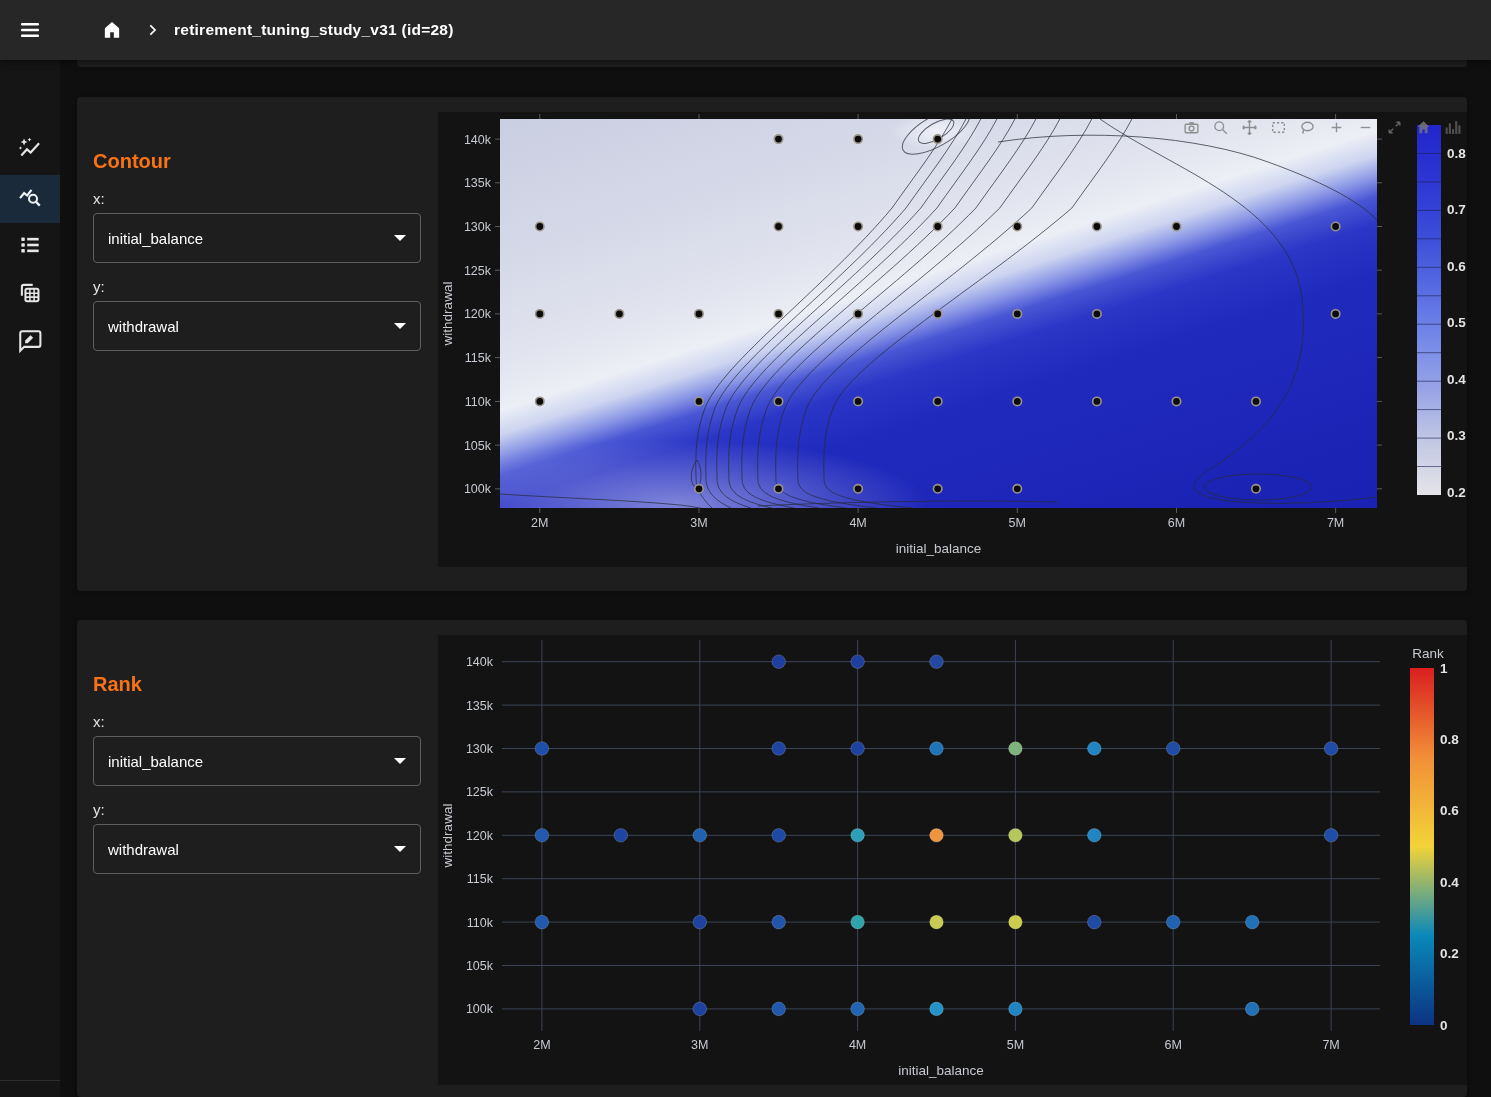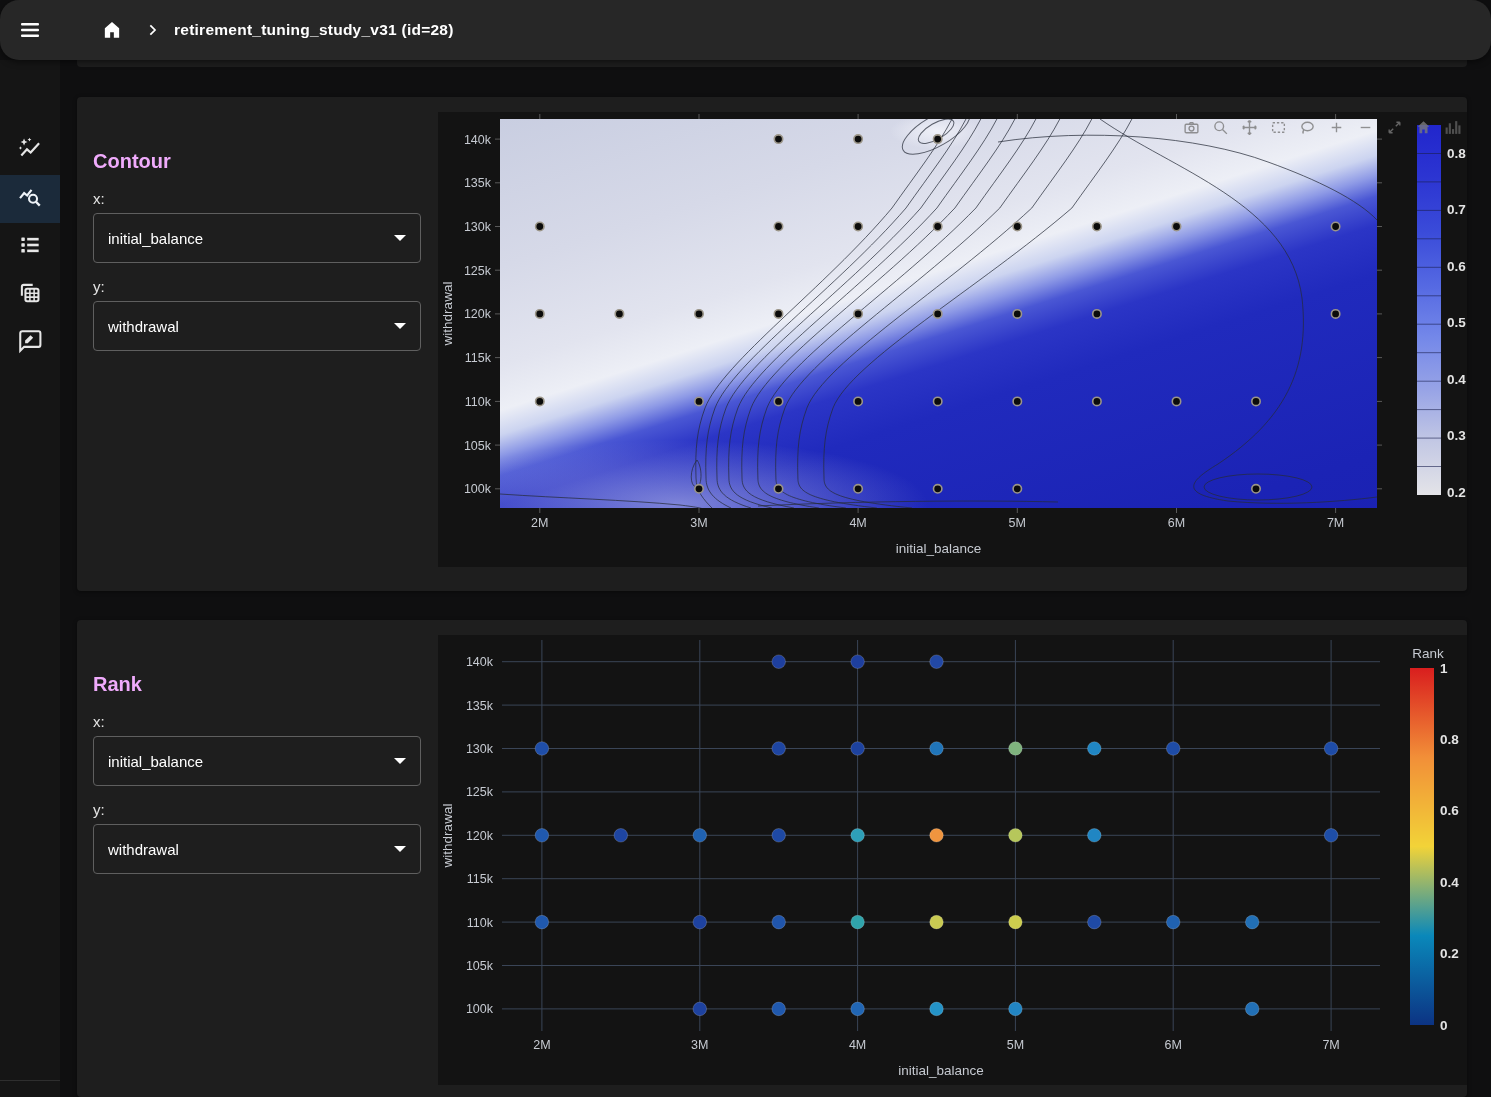--- a/index.html
+++ b/index.html
@@ -5,38 +5,38 @@
   * { box-sizing: border-box; }
   html,body { margin:0; padding:0; background:#000; }
   .page {
     position:relative; width:1491px; height:1097px; overflow:hidden;
     background:#0f0f10; font-family:"Liberation Sans", sans-serif;
   }
   
   .appbar {
     position:absolute; left:0; top:0; width:1491px; height:60px;
     background:#272727; box-shadow:0 2px 6px rgba(0,0,0,.5); z-index:10;
-    display:flex; align-items:center;border-radius:19px;
+    display:flex; align-items:center;
   }
   .icon-btn { display:flex; align-items:center; justify-content:center; cursor:pointer; }
   .menu-btn { width:28px; height:28px; margin-left:16px; }
   .home-btn { width:28px; height:28px; margin-left:54px; }
   .crumb-sep { width:20px; height:20px; margin-left:16px; }
   .crumb-title { margin-left:12px; color:#ffffff; font-size:15.5px; font-weight:700; letter-spacing:.25px; }
   
   .sidebar { position:absolute; left:0; top:60px; width:60px; height:1037px; background:#151515; z-index:9; }
   .side-item { position:absolute; left:0; width:60px; height:48px; display:flex; align-items:center; justify-content:center; cursor:pointer; }
   .side-item.selected { background:#1b2a3a; }
   .side-divider { position:absolute; left:0; top:1020px; width:60px; height:1px; background:#2e2e2e; }
   
   .remnant { position:absolute; left:77px; top:60px; width:1390px; height:7px; background:#1e1e1e; border-radius:0 0 4px 4px; }
   .card { position:absolute; left:77px; width:1390px; background:#1e1e1e; border-radius:4px; box-shadow:0 1px 4px rgba(0,0,0,.45); }
   .card-contour { top:97px; height:494px; }
   .card-rank   { top:620px; height:477px; }
-  .panel-title { position:absolute; left:16px; top:36px; color:#f0abfc; font-size:20px; font-weight:700; }
+  .panel-title { position:absolute; left:16px; top:36px; color:#f97316; font-size:20px; font-weight:700; }
   .f-label { position:absolute; left:16px; color:#e3e3e3; font-size:15px; }
   .f-label.lx { top:93px; } .f-label.ly { top:181px; }
   .select {
     position:absolute; left:16px; width:328px; height:50px;
     border:1px solid #5f5f5f; border-radius:4px; display:flex; align-items:center;
     padding:0 14px; color:#fff; font-size:15px; cursor:pointer; background:transparent;
   }
   .select.sx { top:116px; } .select.sy { top:204px; }
   .select-arrow { margin-left:auto; width:0; height:0; border-left:6px solid transparent; border-right:6px solid transparent; border-top:6.5px solid #fff; }
   .plot-wrap { position:absolute; left:361px; top:15px; background:#131313; }

